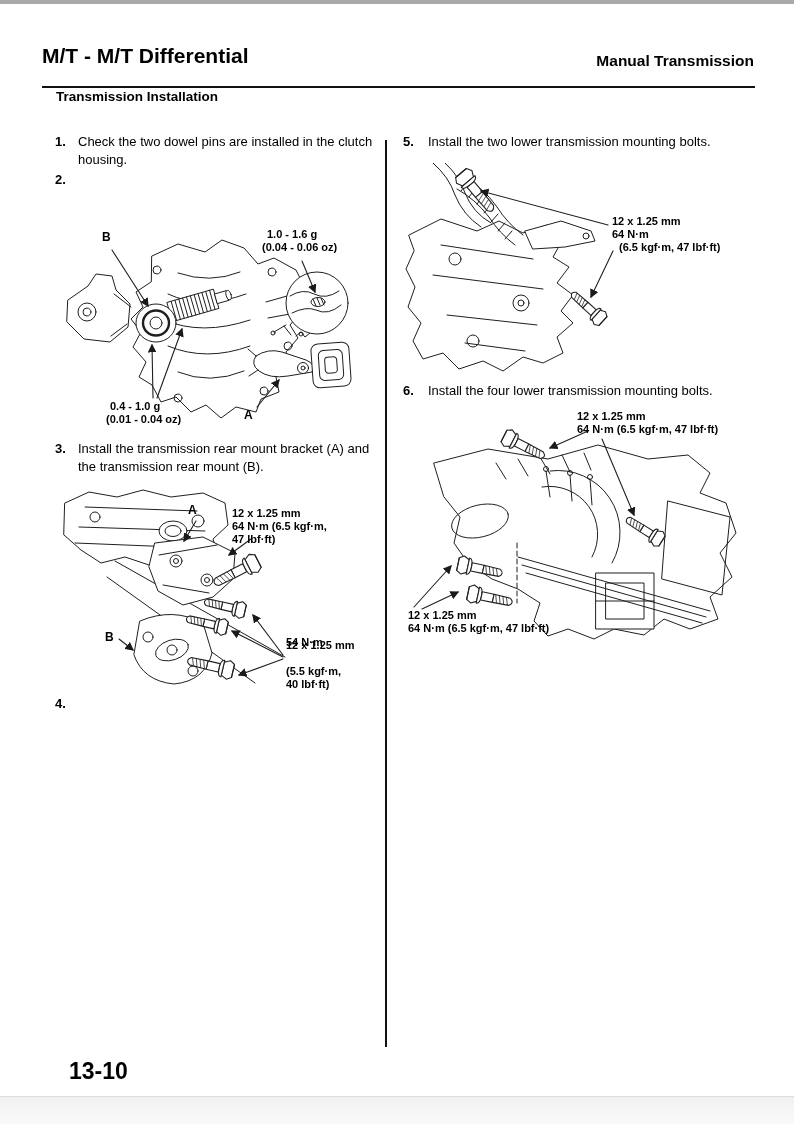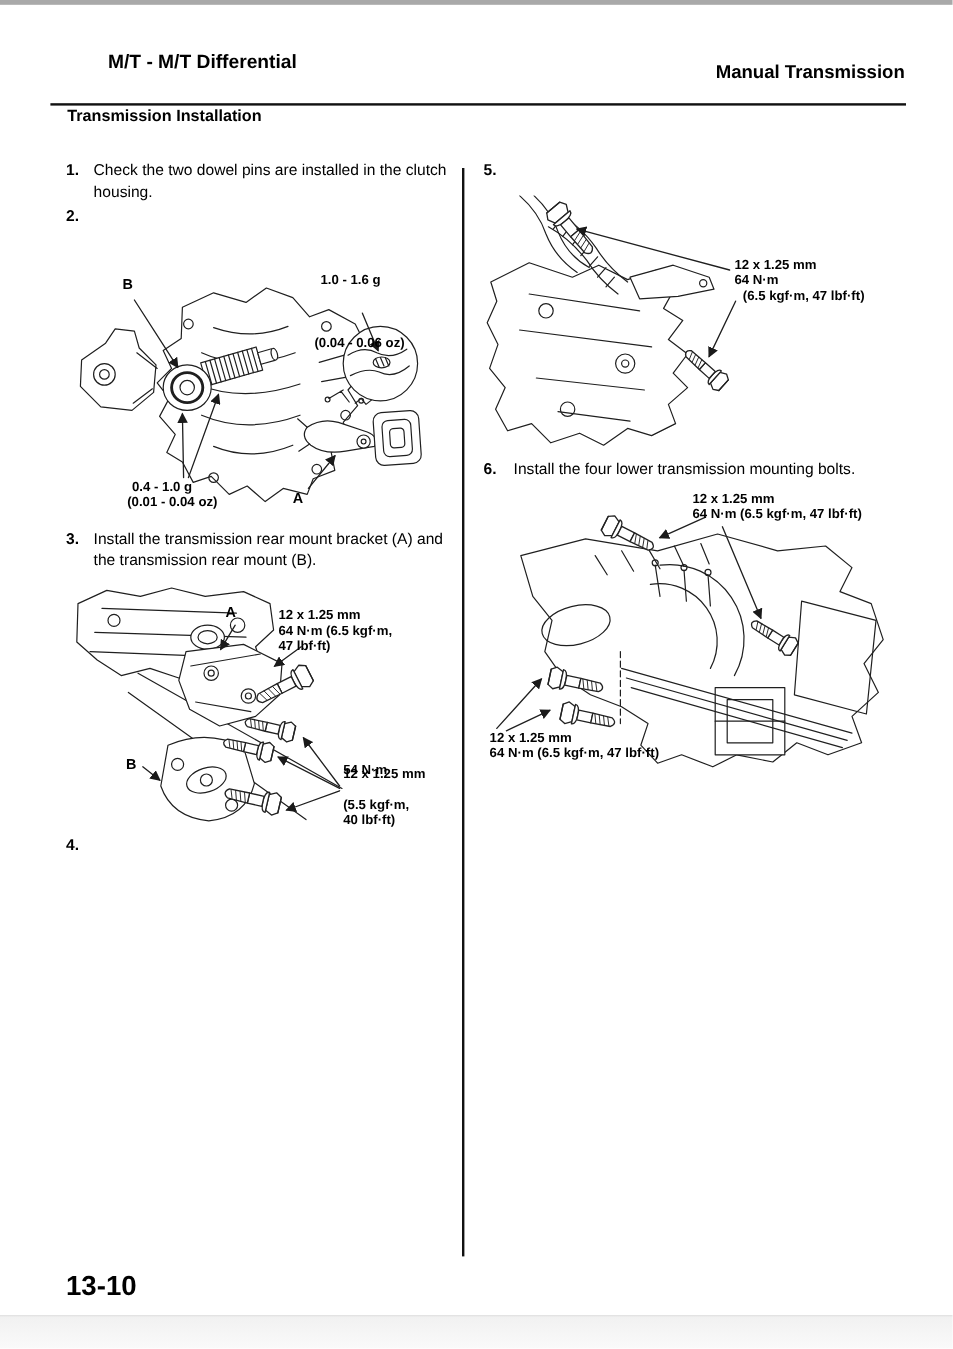--- a/index.html
+++ b/index.html
@@ -4,40 +4,40 @@
 <style>
   * { margin:0; padding:0; box-sizing:border-box; }
   html,body { background:#ffffff; }
   body { font-family:"Liberation Sans", sans-serif; color:#000; }
   .page { position:relative; width:794px; height:1124px; background:#fff; overflow:hidden; }
 
   .top-strip { position:absolute; left:0; top:0; width:794px; height:4px; background:#a9a9a9; }
   .bottom-strip { position:absolute; left:0; top:1096px; width:794px; height:28px;
                   background:linear-gradient(#f1f1f1,#fafafa); border-top:1px solid #dddddd; }
 
-  .doc-title { position:absolute; left:42px; top:44px; font-size:16px; font-weight:bold;margin-left:48px; }
+  .doc-title { position:absolute; left:42px; top:44px; font-size:21px; font-weight:bold; }
   .doc-subtitle { position:absolute; right:40px; top:52px; font-size:15.5px; font-weight:bold; }
   .header-rule { position:absolute; left:42px; top:86px; width:713px; height:2px; background:#111; }
   .section-title { position:absolute; left:56px; top:89px; font-size:13.5px; font-weight:bold; }
   .col-divider { position:absolute; left:385px; top:140px; width:2px; height:907px; background:#111; }
 
   .step { position:absolute; display:flex; font-size:13px; line-height:17.5px; }
   .step .num { font-weight:bold; flex:0 0 23px; }
   .step .txt { white-space:pre-line; }
   .step.right .num { flex:0 0 25px; }
 
   .fig { position:absolute; }
   .fig svg { position:absolute; left:0; top:0; }
   .fig svg path, .fig svg rect, .fig svg circle, .fig svg ellipse, .fig svg line {
       vector-effect:non-scaling-stroke; }
 
   .part-label { position:absolute; font-size:12px; font-weight:bold; }
   .callout-line { position:absolute; font-size:11px; font-weight:bold; line-height:13px; white-space:nowrap; }
 
-  .page-number { position:absolute; left:55px; top:1058px; font-size:23px; font-weight:bold; }
+  .page-number { position:absolute; left:69px; top:1058px; font-size:23px; font-weight:bold; }
 </style>
 </head>
 <body>
 
 <div class="page">
   <div class="top-strip"></div>
 
   <div class="doc-title">M/T - M/T Differential</div>
   <div class="doc-subtitle">Manual Transmission</div>
   <div class="header-rule"></div>
@@ -56,20 +56,21 @@
     <span class="num">3.</span>
     <span class="txt">Install the transmission rear mount bracket (A) and
 the transmission rear mount (B).</span>
   </div>
   <div class="step" style="left:55px; top:695px; width:322px;">
     <span class="num">4.</span>
   </div>
 
   <div class="step right" style="left:403px; top:133px; width:360px;">
     <span class="num">5.</span>
+    <span class="txt">Install the two lower transmission mounting bolts.</span>
   </div>
   <div class="step right" style="left:403px; top:382px; width:360px;">
     <span class="num">6.</span>
     <span class="txt">Install the four lower transmission mounting bolts.</span>
   </div>
 
   <div class="fig" style="left:60px; top:228px; width:330px; height:205px;">
     <svg width="330" height="205" viewBox="0 0 330 205">
       <defs>
         <marker id="ah1" viewBox="0 0 10 10" refX="8.5" refY="5" markerWidth="8" markerHeight="8" orient="auto">
@@ -136,21 +137,21 @@
           <line x1="52" y1="22" x2="88" y2="78" marker-end="url(#ah1)"></line>
           <line x1="242" y1="33" x2="255" y2="64" marker-end="url(#ah1)"></line>
           <line x1="93" y1="170" x2="92" y2="117" marker-end="url(#ah1)"></line>
           <line x1="97" y1="170" x2="122" y2="101" marker-end="url(#ah1)"></line>
           <line x1="197" y1="179" x2="219" y2="152" marker-end="url(#ah1)"></line>
         </g>
       </g>
     </svg>
     <div class="part-label" style="left:42px; top:2px;">B</div>
     <div class="callout-line" style="left:207px; top:0px;">1.0 - 1.6 g</div>
-    <div class="callout-line" style="left:202px; top:13px;margin-top:39px;">(0.04 - 0.06 oz)</div>
+    <div class="callout-line" style="left:202px; top:13px;">(0.04 - 0.06 oz)</div>
     <div class="callout-line" style="left:50px; top:172px;">0.4 - 1.0 g</div>
     <div class="callout-line" style="left:46px; top:185px;">(0.01 - 0.04 oz)</div>
     <div class="part-label" style="left:184px; top:180px;">A</div>
   </div>
 
   <div class="fig" style="left:55px; top:487px; width:330px; height:205px;">
     <svg width="330" height="205" viewBox="0 0 330 205">
       <defs>
         <marker id="ah2" viewBox="0 0 10 10" refX="8.5" refY="5" markerWidth="8" markerHeight="8" orient="auto">
           <path d="M0,0 L10,5 L0,10 Z" fill="#1a1a1a"></path>

